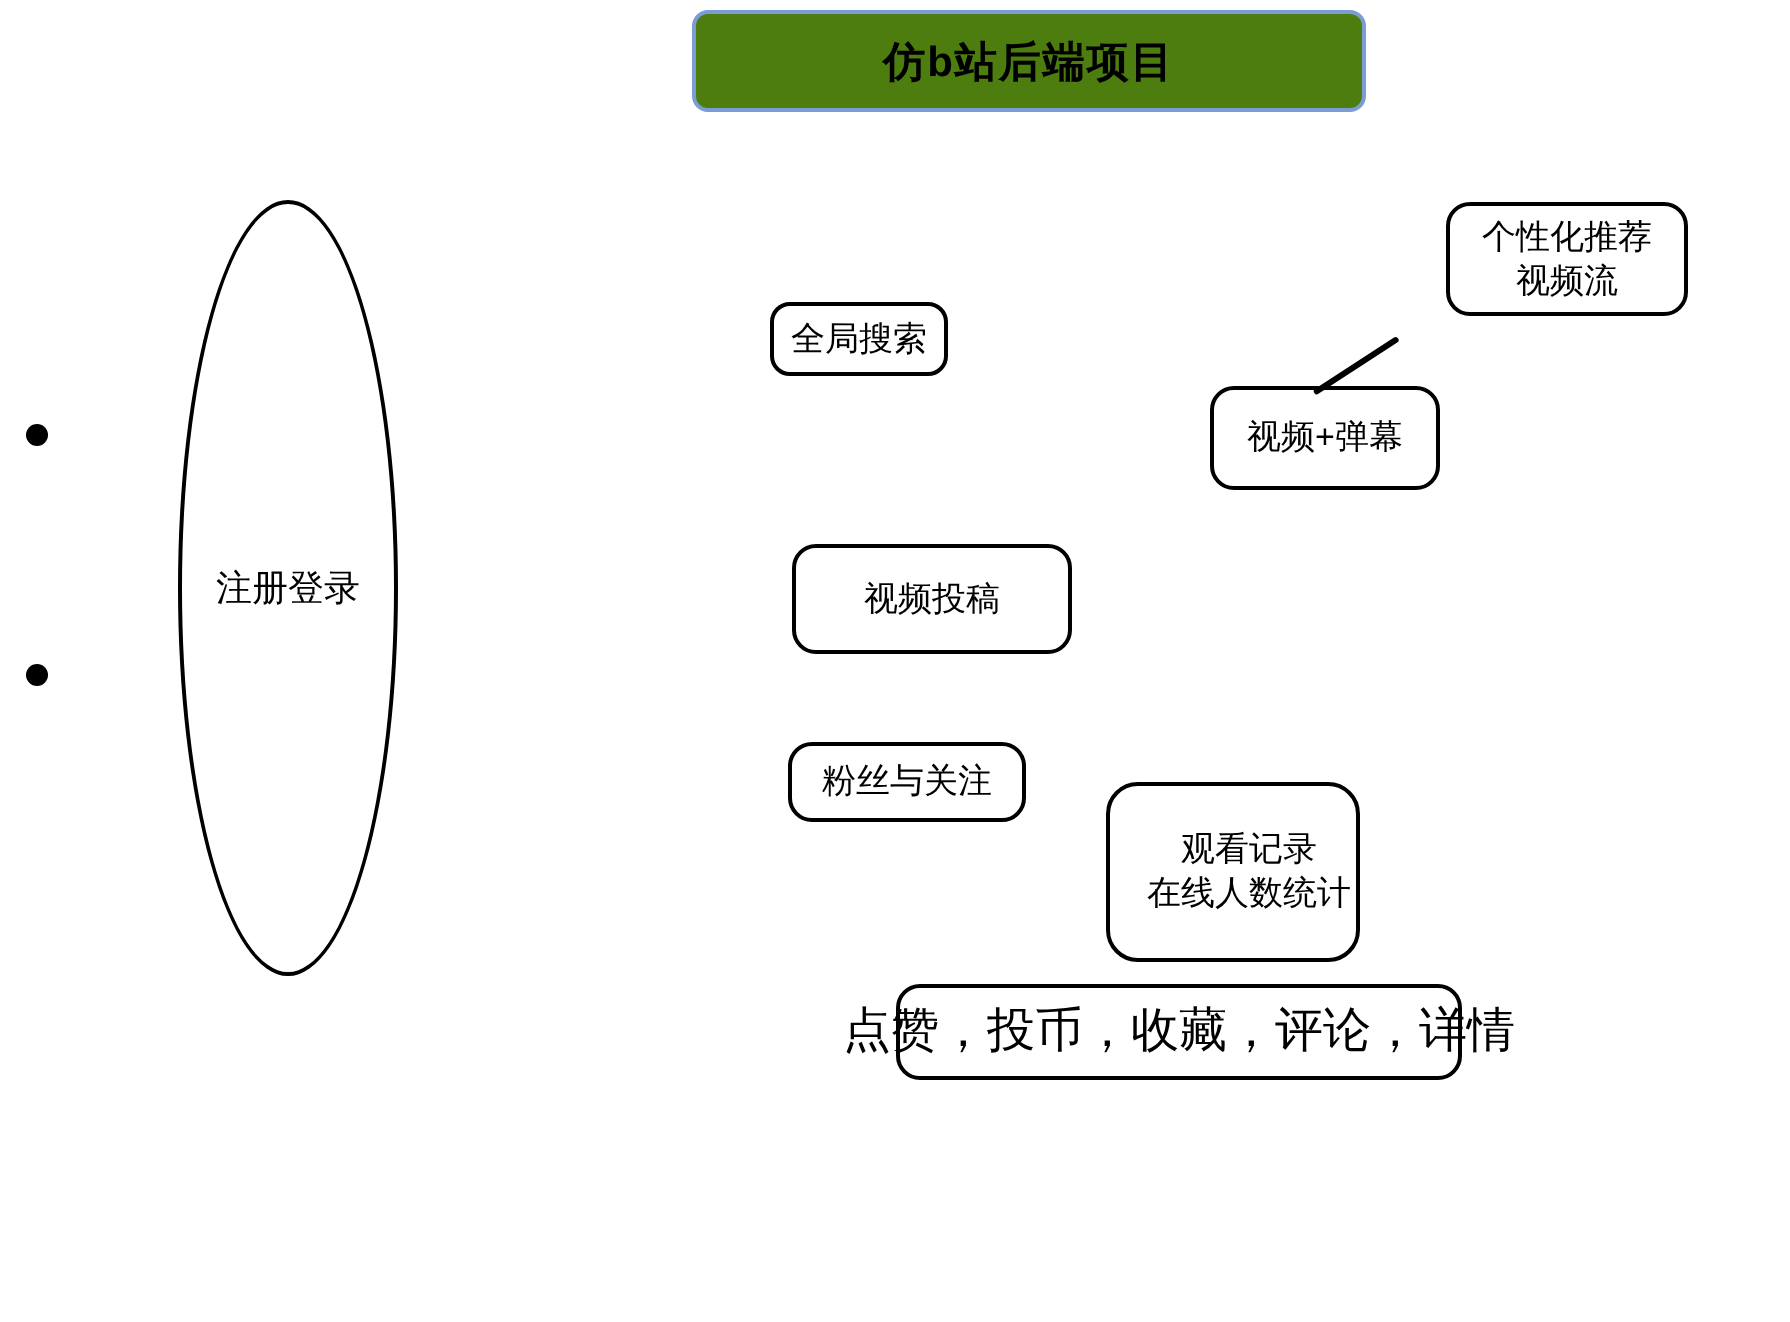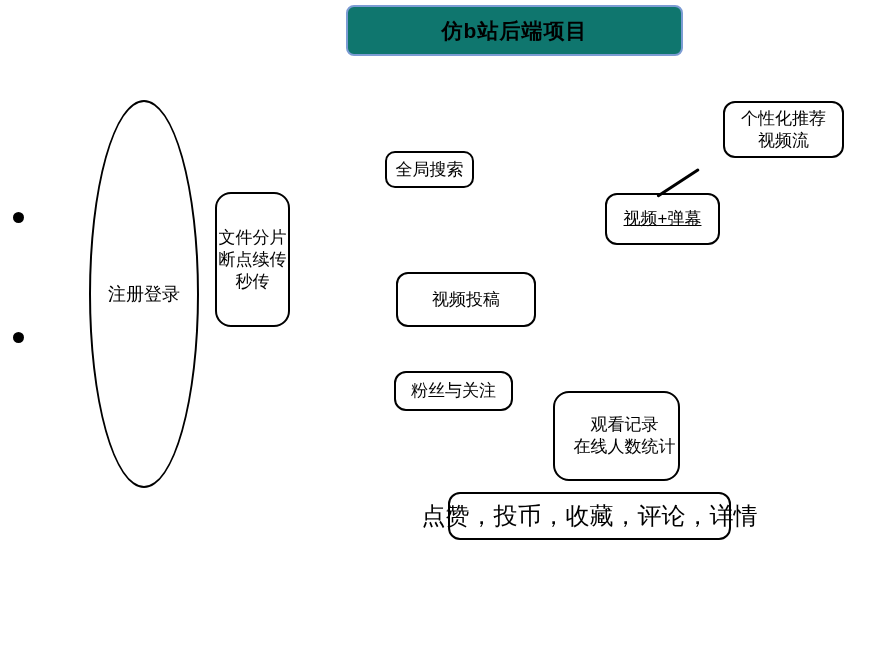--- a/index.html
+++ b/index.html
@@ -13,21 +13,21 @@
     height: 661px;
     background: #ffffff;
     overflow: hidden;
     font-family: "Liberation Sans", "DejaVu Sans", sans-serif;
     color: #000000;
   }
   .title-box {
     position: absolute;
     left: 346px; top: 5px;
     width: 337px; height: 51px;
-    background: #0f766e;
+    background: #4d7c0f;
     border: 2px solid #7C9CD4;
     border-radius: 8px;
     box-sizing: border-box;
     display: flex; align-items: center; justify-content: center;
     font-size: 21px;
     font-weight: 600;
     letter-spacing: 1px;
   }
   .bullet {
     position: absolute;
@@ -55,21 +55,21 @@
     box-sizing: border-box;
     display: flex; flex-direction: column;
     align-items: center; justify-content: center;
     text-align: center;
     font-size: 17px;
     line-height: 22px;
   }
   .n-file    { left: 215px; top: 192px; width: 75px;  height: 135px; border-radius: 16px; }
   .n-search  { left: 385px; top: 151px; width: 89px;  height: 37px;  border-radius: 10px; }
   .n-feed    { left: 723px; top: 101px; width: 121px; height: 57px;  border-radius: 12px; }
-  .n-danmaku { left: 605px; top: 193px; width: 115px; height: 52px;  border-radius: 12px; text-decoration: underline; }
+  .n-danmaku { left: 605px; top: 193px; width: 115px; height: 52px;  border-radius: 12px; }
   .n-upload  { left: 396px; top: 272px; width: 140px; height: 55px;  border-radius: 12px; }
   .n-fans    { left: 394px; top: 371px; width: 119px; height: 40px;  border-radius: 12px; }
   .n-stats   { left: 553px; top: 391px; width: 127px; height: 90px;  border-radius: 16px; padding-left: 16px; }
   .n-actions { left: 448px; top: 492px; width: 283px; height: 48px;  border-radius: 12px; font-size: 24px; white-space: nowrap; }
   .stub-line {
     position: absolute;
     left: 657px; top: 195px;
     width: 50px; height: 2.5px;
     background: #000000;
     border-radius: 2px;
@@ -87,25 +87,20 @@
     <span>仿b站后端项目</span>
   </div>
 
   <div class="bullet dot1"></div>
   <div class="bullet dot2"></div>
 
   <div class="ellipse">
     <span>注册登录</span>
   </div>
 
-  <div class="node n-file">
-    <div>文件分片</div>
-    <div>断点续传</div>
-    <div>秒传</div>
-  </div>
 
   <div class="node n-feed">
     <div>个性化推荐</div>
     <div>视频流</div>
   </div>
 
   <div class="node n-search">
     <div>全局搜索</div>
   </div>
 

